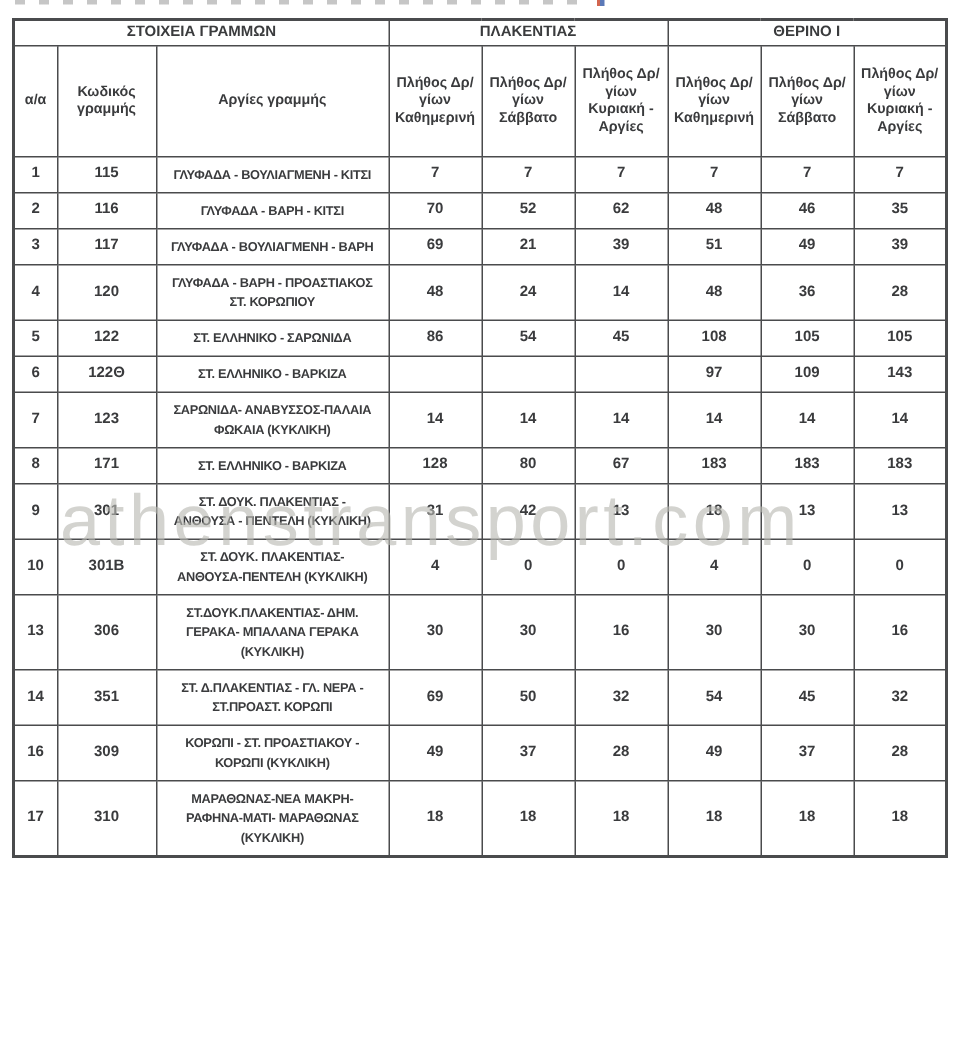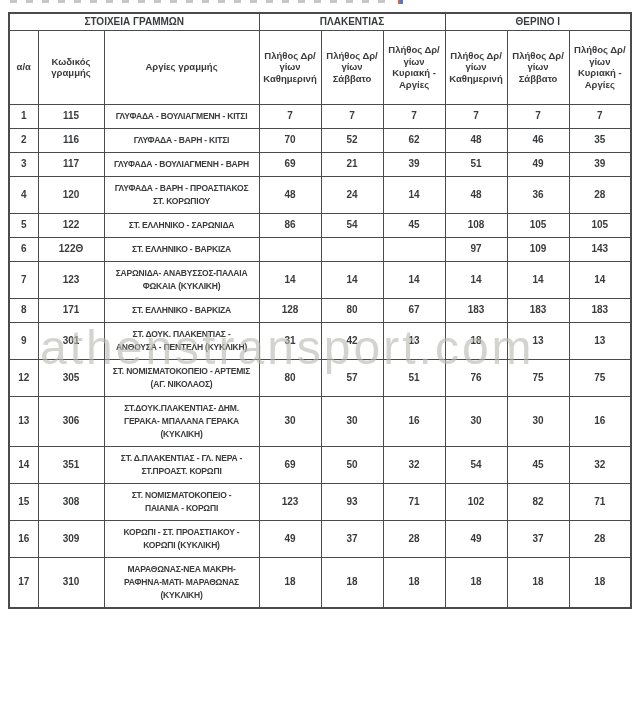--- a/index.html
+++ b/index.html
@@ -215,30 +215,30 @@
         <td class="cell-name">ΣΤ. ΔΟΥΚ. ΠΛΑΚΕΝΤΙΑΣ -
 ΑΝΘΟΥΣΑ - ΠΕΝΤΕΛΗ (ΚΥΚΛΙΚΗ)</td>
         <td>31</td>
         <td>42</td>
         <td>13</td>
         <td>18</td>
         <td>13</td>
         <td>13</td>
       </tr>
       <tr>
-        <td>12</td>
-        <td>305</td>
-        <td class="cell-name">ΣΤ. ΝΟΜΙΣΜΑΤΟΚΟΠΕΙΟ - ΑΡΤΕΜΙΣ
-(ΑΓ. ΝΙΚΟΛΑΟΣ)</td>
-        <td>80</td>
-        <td>57</td>
-        <td>51</td>
-        <td>76</td>
-        <td>75</td>
-        <td>75</td>
+        <td>10</td>
+        <td>301Β</td>
+        <td class="cell-name">ΣΤ. ΔΟΥΚ. ΠΛΑΚΕΝΤΙΑΣ-
+ΑΝΘΟΥΣΑ-ΠΕΝΤΕΛΗ (ΚΥΚΛΙΚΗ)</td>
+        <td>4</td>
+        <td>0</td>
+        <td>0</td>
+        <td>4</td>
+        <td>0</td>
+        <td>0</td>
       </tr>
       <tr>
         <td>13</td>
         <td>306</td>
         <td class="cell-name">ΣΤ.ΔΟΥΚ.ΠΛΑΚΕΝΤΙΑΣ- ΔΗΜ.
 ΓΕΡΑΚΑ- ΜΠΑΛΑΝΑ ΓΕΡΑΚΑ
 (ΚΥΚΛΙΚΗ)</td>
         <td>30</td>
         <td>30</td>
         <td>16</td>
@@ -250,32 +250,20 @@
         <td>14</td>
         <td>351</td>
         <td class="cell-name">ΣΤ. Δ.ΠΛΑΚΕΝΤΙΑΣ - ΓΛ. ΝΕΡΑ -
 ΣΤ.ΠΡΟΑΣΤ. ΚΟΡΩΠΙ</td>
         <td>69</td>
         <td>50</td>
         <td>32</td>
         <td>54</td>
         <td>45</td>
         <td>32</td>
-      </tr>
-      <tr>
-        <td>15</td>
-        <td>308</td>
-        <td class="cell-name">ΣΤ. ΝΟΜΙΣΜΑΤΟΚΟΠΕΙΟ -
-ΠΑΙΑΝΙΑ - ΚΟΡΩΠΙ</td>
-        <td>123</td>
-        <td>93</td>
-        <td>71</td>
-        <td>102</td>
-        <td>82</td>
-        <td>71</td>
       </tr>
       <tr>
         <td>16</td>
         <td>309</td>
         <td class="cell-name">ΚΟΡΩΠΙ - ΣΤ. ΠΡΟΑΣΤΙΑΚΟΥ -
 ΚΟΡΩΠΙ (ΚΥΚΛΙΚΗ)</td>
         <td>49</td>
         <td>37</td>
         <td>28</td>
         <td>49</td>

